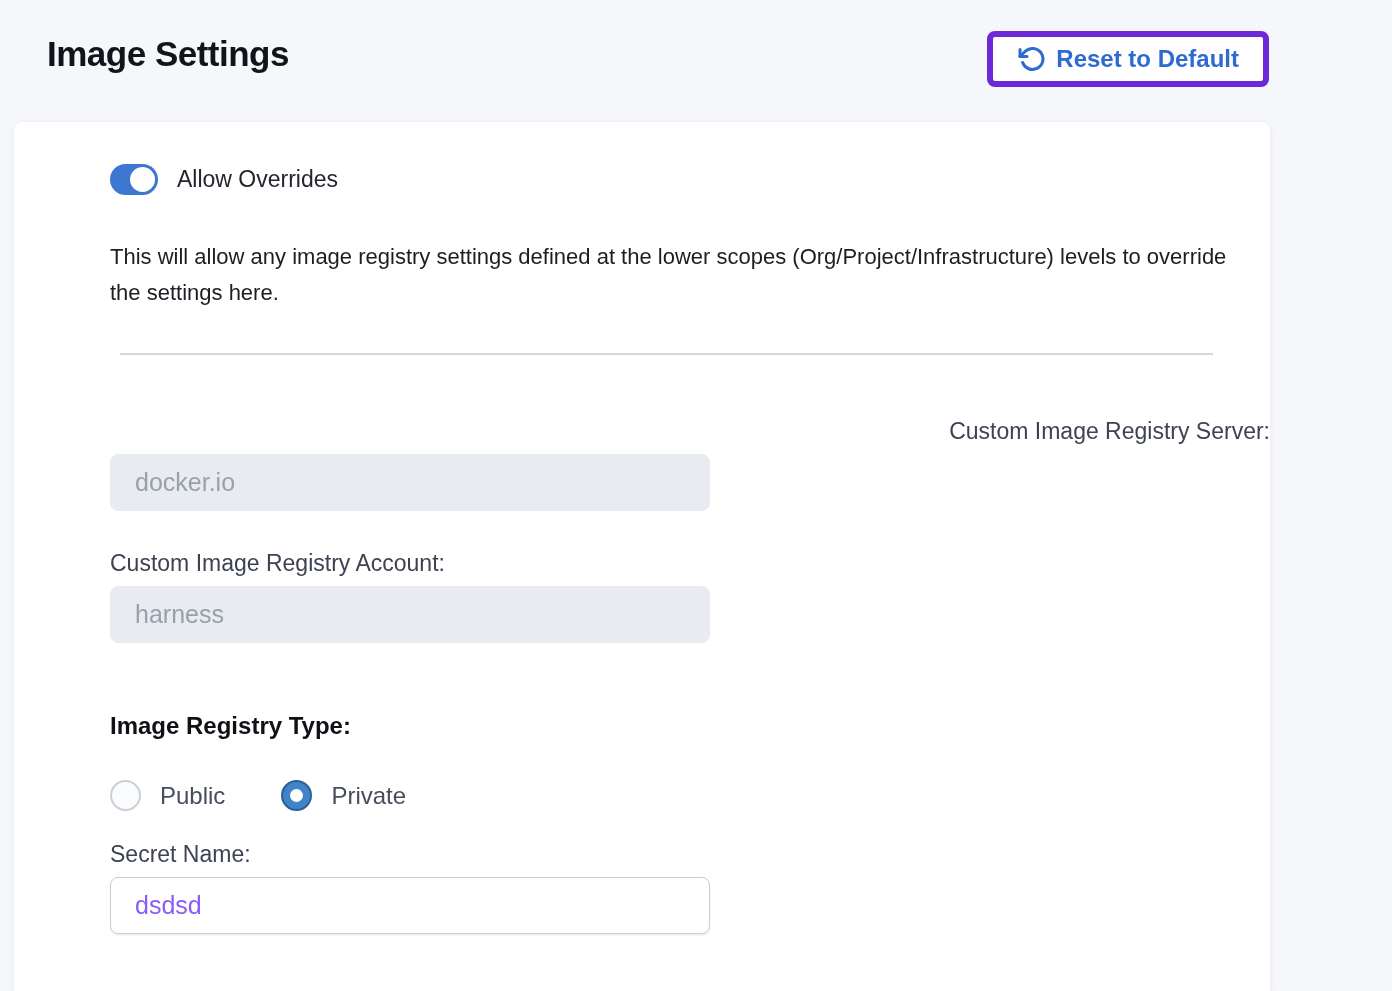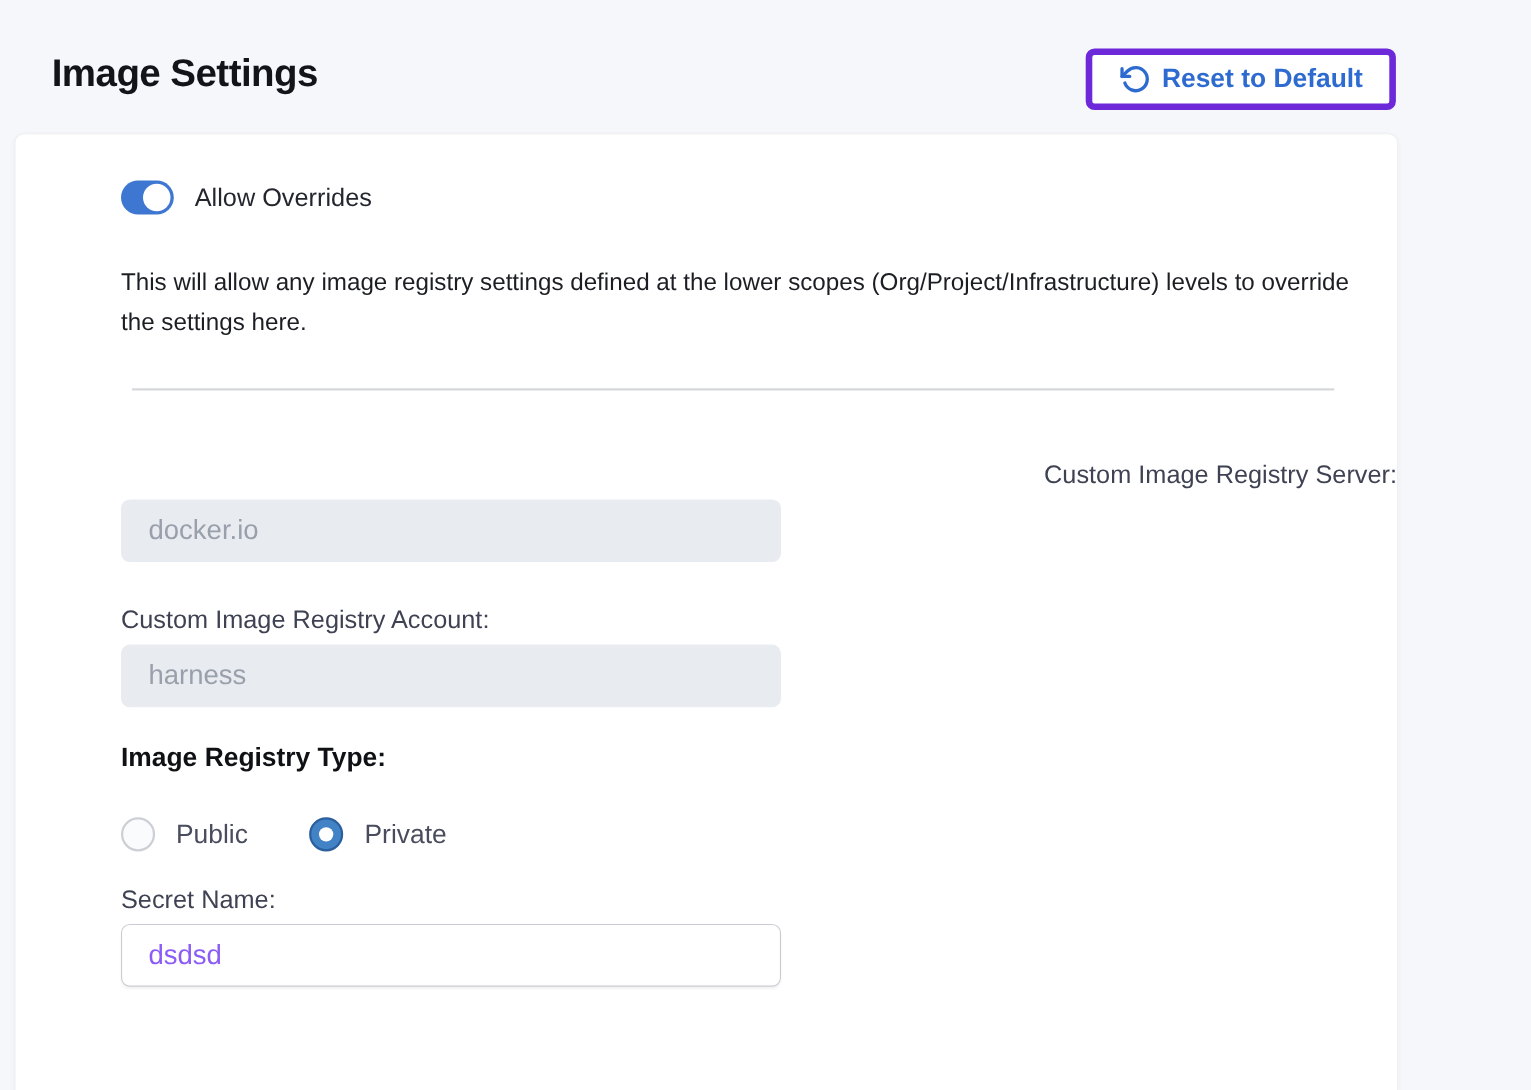--- a/index.html
+++ b/index.html
@@ -8,21 +8,21 @@
     font-family: "Liberation Sans", "DejaVu Sans", sans-serif;
     background: #f5f7fa;
     position: relative;
     overflow: hidden;
     color: #1c1e23;
   }
 
   
   .page-header {
     position: absolute;
-    left: 0; top: 13px; width: 1392px; height: 122px;
+    left: 0; top: 0; width: 1392px; height: 122px;
   }
   .page-title {
     position: absolute;
     left: 47px; top: 34px;
     font-size: 35px;
     font-weight: 700;
     letter-spacing: -0.5px;
     color: #121419;
   }
   .reset-btn {
@@ -130,21 +130,21 @@
   .text-input.muted::placeholder { color: #99a0ab; opacity: 1; }
   .text-input.plain {
     background: #ffffff;
     border: 1px solid #c9ccd2;
     color: #8b5cf6;
     box-shadow: 0 2px 2px rgba(40,41,61,0.06);
   }
 
   
   .section-label {
-    margin-top: 32px;
+    margin-top: 69px;
     font-size: 24px;
     font-weight: 700;
     color: #0f1115;
   }
   .radio-row {
     margin-top: 40px;
     display: flex;
     align-items: center;
     gap: 56px;
   }

